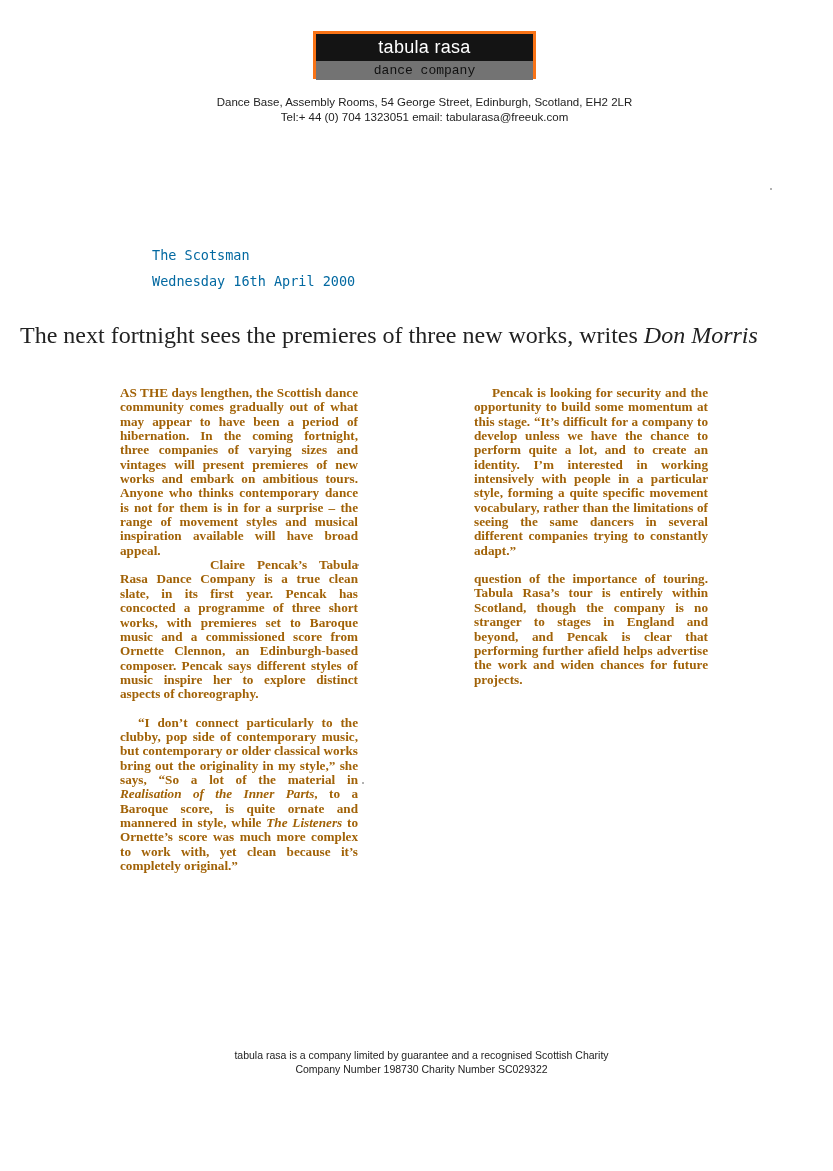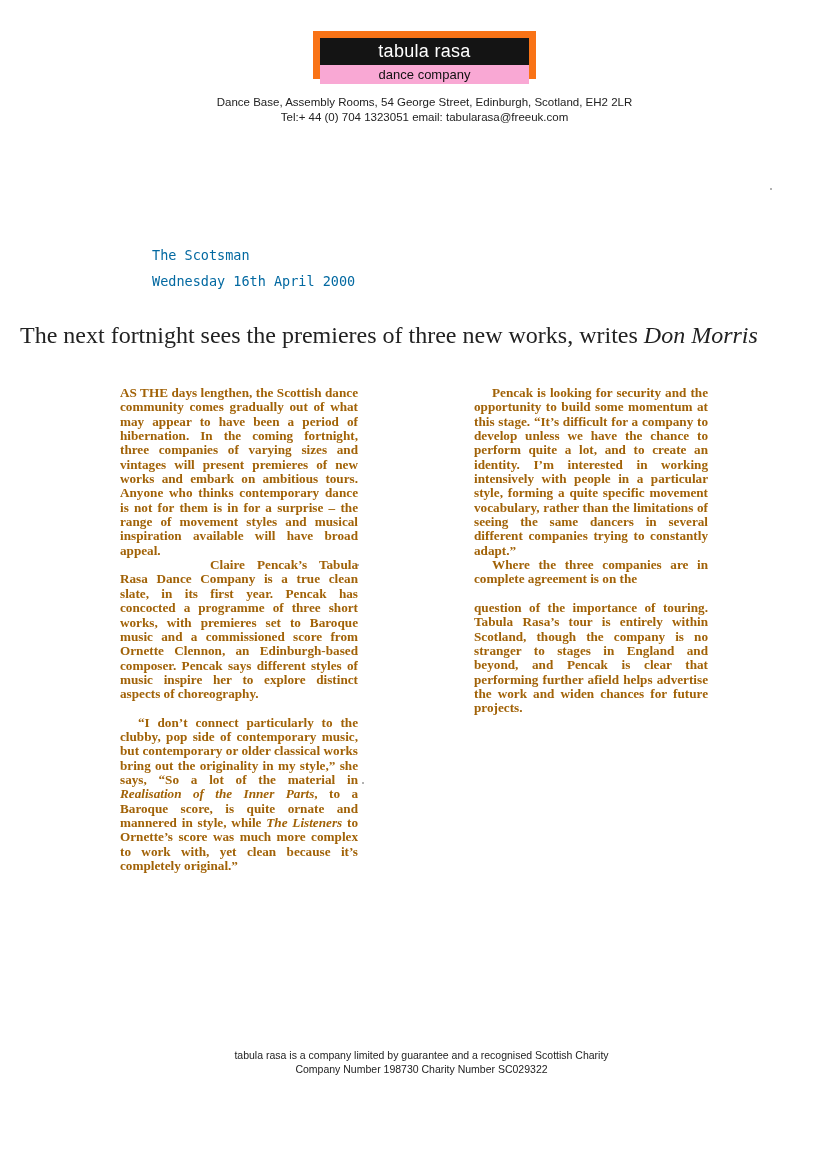--- a/index.html
+++ b/index.html
@@ -13,38 +13,38 @@
       position: relative;
       overflow: hidden;
       color: #111111;
     }
     .letterhead-logo {
       position: absolute;
       left: 313px;
       top: 31px;
       width: 223px;
       height: 48px;
-      border: 7px solid #f97316;
+      border: 3px solid #f97316;
       box-sizing: border-box;
     }
     .logo-top {
       height: 27px;
       background: #141414;
       color: #ffffff;
       font-family: "Liberation Sans", sans-serif;
       font-size: 18px;
       text-align: center;
       line-height: 27px;
       letter-spacing: 0.3px;
     }
     .logo-bottom {
       height: 19px;
-      background: #f9a8d4;
+      background: #737373;
       color: #111;
-      font-family: Liberation Sans, sans-serif;
+      font-family: Liberation Mono, monospace;
       font-size: 13px;
       text-align: center;
       line-height: 19px;
     }
     .address {
       position: absolute;
       left: 0;
       width: 833px;
       text-align: center;
       font-family: "Liberation Sans", sans-serif;
@@ -132,21 +132,20 @@
 <div class="headline"><span>The next fortnight sees the premieres of three new works, writes </span><em>Don Morris</em></div>
 
 <div class="column left">
   <p>AS THE days lengthen, the Scottish dance community comes gradually out of what may appear to have been a period of hibernation. In the coming fortnight, three companies of varying sizes and vintages will present premieres of new works and embark on ambitious tours. Anyone who thinks contemporary dance is not for them is in for a surprise – the range of movement styles and musical inspiration available will have broad appeal.</p>
   <p class="indent-big">Claire Pencak’s Tabula Rasa Dance Company is a true clean slate, in its first year. Pencak has concocted a programme of three short works, with premieres set to Baroque music and a commissioned score from Ornette Clennon, an Edinburgh-based composer. Pencak says different styles of music inspire her to explore distinct aspects of choreography.</p>
   <p class="gap indent"><span>“I don’t connect particularly to the clubby, pop side of contemporary music, but contemporary or older classical works bring out the originality in my style,” she says, “So a lot of the material in </span><em>Realisation of the Inner Parts</em><span>, to a Baroque score, is quite ornate and mannered in style, while </span><em>The Listeners</em><span> to Ornette’s score was much more complex to work with, yet clean because it’s completely original.”</span></p>
 </div>
 
 <div class="column right">
   <p class="indent">Pencak is looking for security and the opportunity to build some momentum at this stage. “It’s difficult for a company to develop unless we have the chance to perform quite a lot, and to create an identity. I’m interested in working intensively with people in a particular style, forming a quite specific movement vocabulary, rather than the limitations of seeing the same dancers in several different companies trying to constantly adapt.”</p>
-  <p class="indent">Where the three companies are in complete agreement is on the</p>
   <p class="gap">question of the importance of touring. Tabula Rasa’s tour is entirely within Scotland, though the company is no stranger to stages in England and beyond, and Pencak is clear that performing further afield helps advertise the work and widen chances for future projects.</p>
 </div>
 
 <div class="footer line1">tabula rasa is a company limited by guarantee and a recognised Scottish Charity</div>
 <div class="footer line2">Company Number 198730  Charity Number SC029322</div>
 
 <div class="speck" style="left:770px; top:188px;"></div>
 <div class="speck" style="left:357px; top:564px;"></div>
 <div class="speck" style="left:362px; top:782px;"></div>
 

